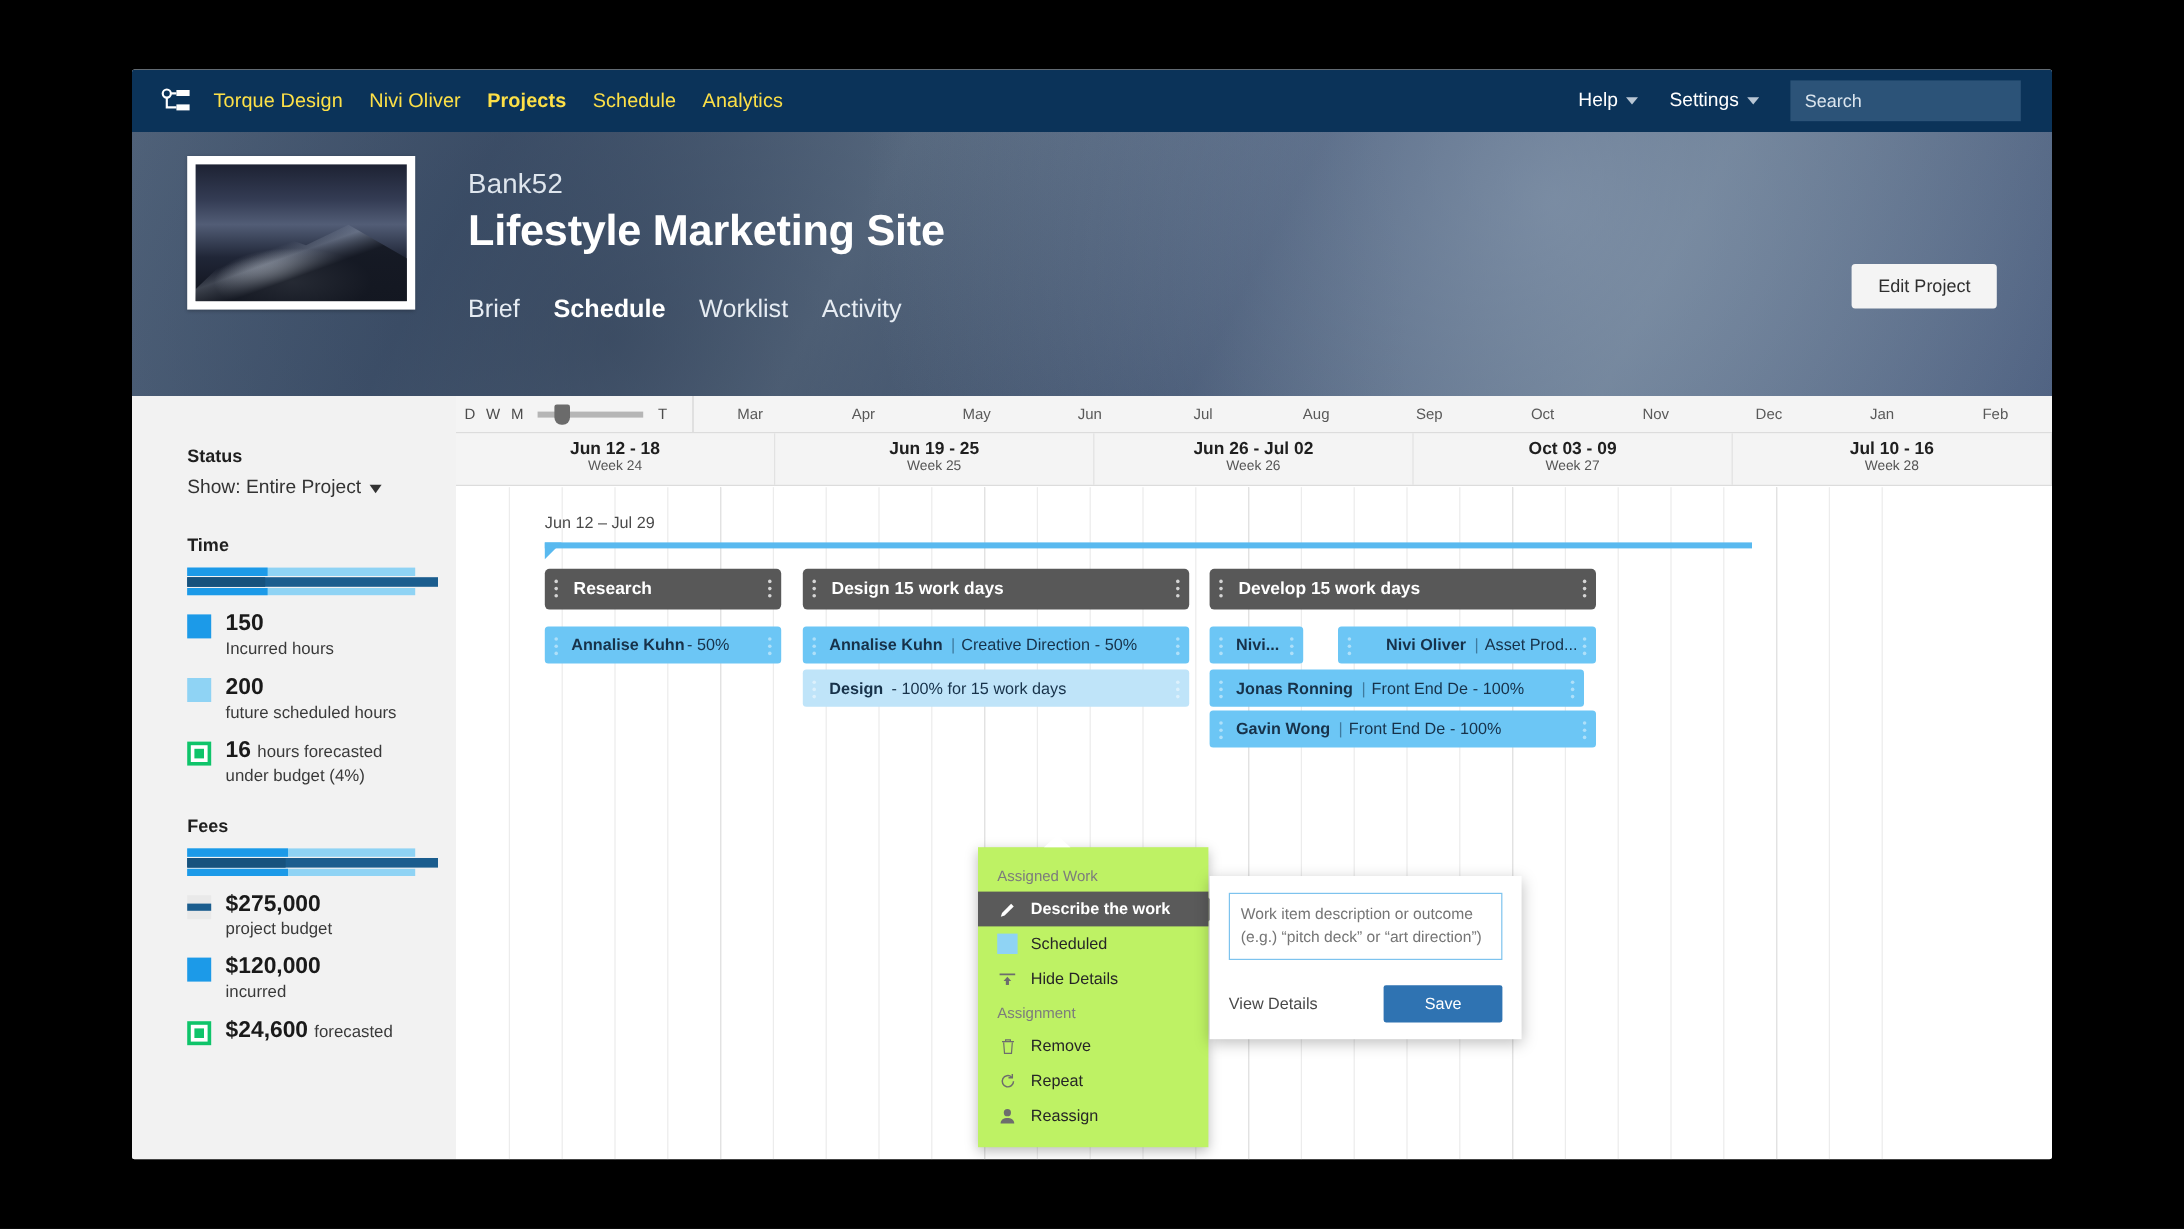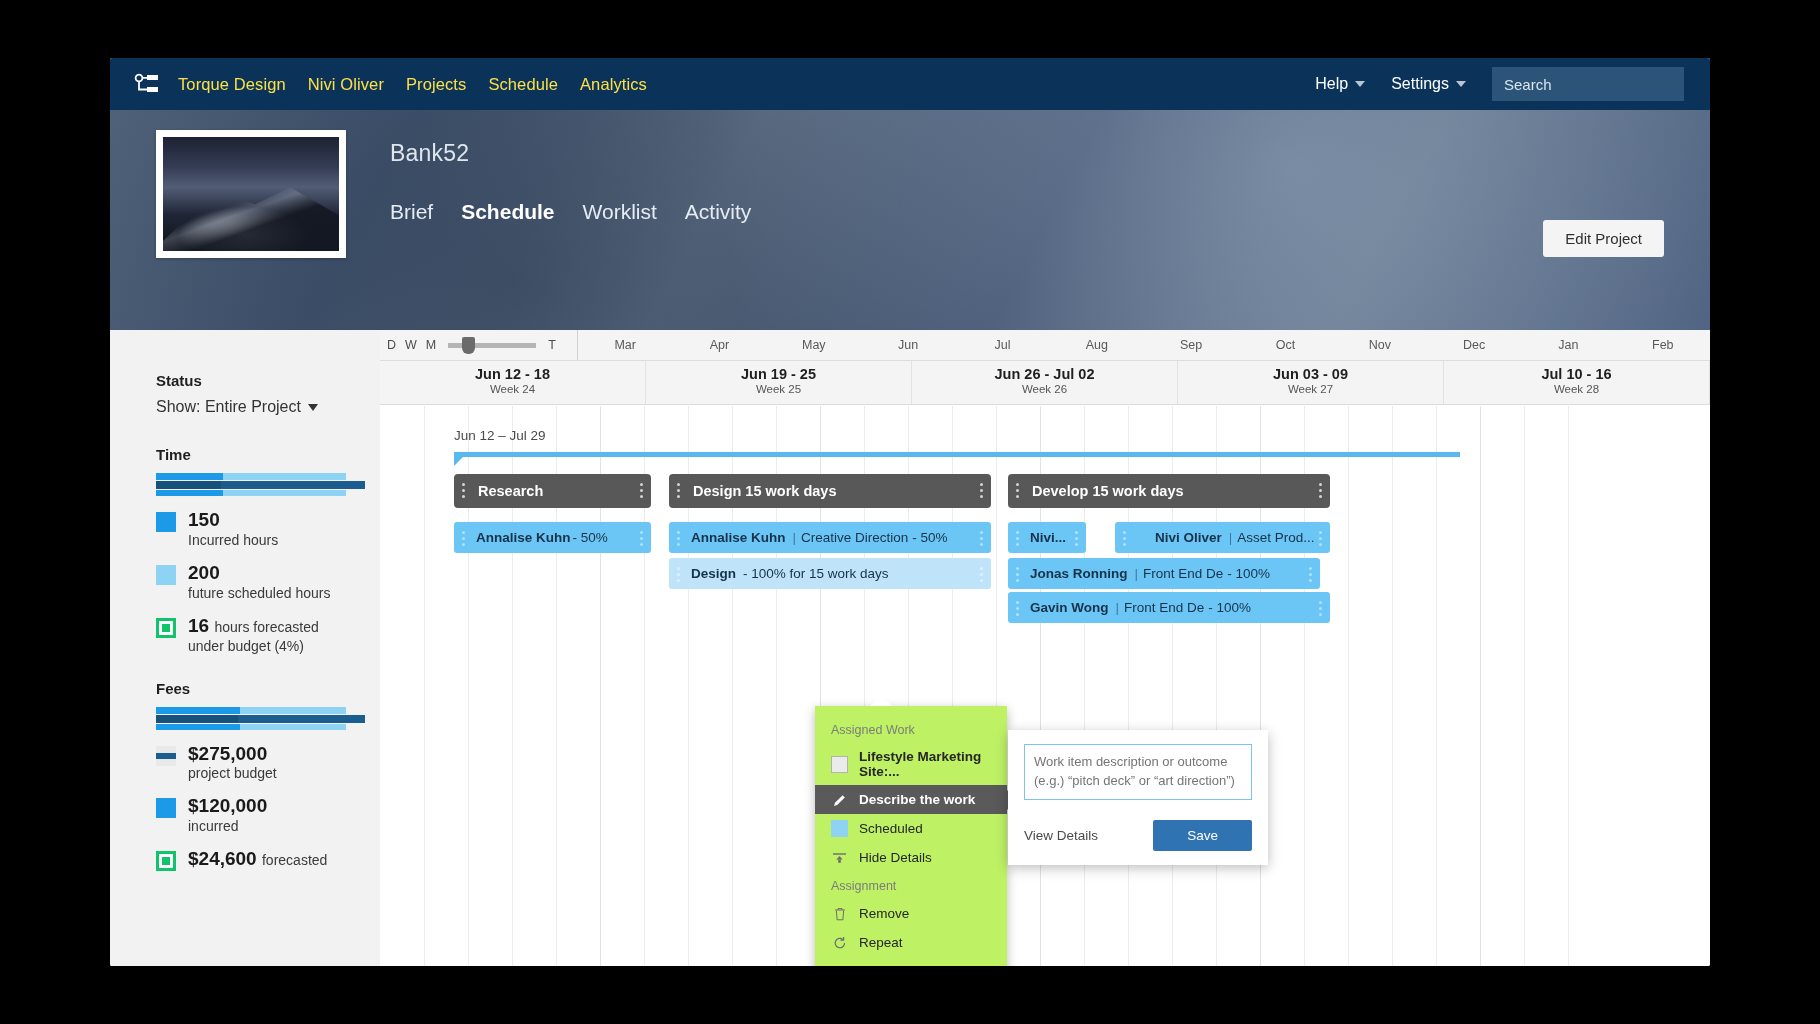--- a/index.html
+++ b/index.html
@@ -24,21 +24,21 @@
     display: flex; align-items: center;
     padding: 0 26px 0 24px;
     position: relative; z-index: 40;
   }
   .nav-logo { width: 26px; height: 22px; margin-right: 18px; display:flex; align-items:center; }
   .nav-links { display: flex; align-items: center; gap: 22px; }
   .nav-link {
     color: #fde047; font-size: 16.5px; letter-spacing: .1px;
     cursor: pointer; white-space: nowrap;
   }
-  .nav-link.bold { font-weight: normal; text-align: right; }
+  .nav-link.bold { font-weight: bold; text-align: right; }
   .nav-right { margin-left: auto; display: flex; align-items: center; gap: 26px; }
   .nav-drop { color:#fff; font-size:16px; display:flex; align-items:center; gap:7px; cursor:pointer;}
   .caret { width:0;height:0;border-left:5px solid transparent;border-right:5px solid transparent;border-top:6px solid #b8c6d4; display:inline-block;}
   .searchbox {
     width: 192px; height: 34px; background: #2c5378; border:none;
     color: #e4ecf3; font-size: 15px; padding: 0 12px;
     font-family: "Liberation Sans", sans-serif;
   }
   .searchbox::placeholder { color: #dbe5ee; }
 
@@ -223,20 +223,21 @@
     </div>
   </div>
 
   <div class="hero">
     <div class="hero-inner">
       <div class="thumb">
         <div class="thumb-img"></div>
       </div>
       <div class="hero-text">
         <div class="proj-client">Bank52</div>
+        <div class="proj-title">Lifestyle Marketing Site</div>
         <div class="proj-tabs">
           <span class="proj-tab">Brief</span>
           <span class="proj-tab active">Schedule</span>
           <span class="proj-tab">Worklist</span>
           <span class="proj-tab">Activity</span>
         </div>
       </div>
     </div>
     <button class="edit-project">Edit Project</button>
   </div>
@@ -360,21 +361,21 @@
         </div>
         <div class="wk">
           <div class="wk-t">Jun 19 - 25</div>
           <div class="wk-s">Week 25</div>
         </div>
         <div class="wk">
           <div class="wk-t">Jun 26 - Jul 02</div>
           <div class="wk-s">Week 26</div>
         </div>
         <div class="wk">
-          <div class="wk-t">Jun 03 - 09</div>
+          <div class="wk-t">Oct 03 - 09</div>
           <div class="wk-s">Week 27</div>
         </div>
         <div class="wk">
           <div class="wk-t">Jul 10 - 16</div>
           <div class="wk-s">Week 28</div>
         </div>
       </div>
 
       <div class="grid">
         <div class="gline" style="left:44px"></div>
@@ -554,26 +555,20 @@
           <span class="light" style="margin-left:4px">- 100%</span>
           <span class="grip r">
               <i></i>
               <i></i>
               <i></i>
             </span>
         </div>
 
         <div class="ctxmenu">
           <div class="ctx-group">Assigned Work</div>
-          <div class="ctx-item bold">
-            <span class="ctx-ico">
-                <span class="ctx-sq"></span>
-              </span>
-            <span>Lifestyle Marketing Site:...</span>
-          </div>
           <div class="ctx-item sel">
             <span class="ctx-ico">
               <svg width="14" height="14" viewBox="0 0 14 14">
                   <path d="M1 13l1-3.2L9.6 2.2l2.2 2.2L4.2 12 1 13z" fill="#fff"></path>
                 </svg>
             </span>
             <span>Describe the work</span>
           </div>
           <div class="ctx-item">
             <span class="ctx-ico">

